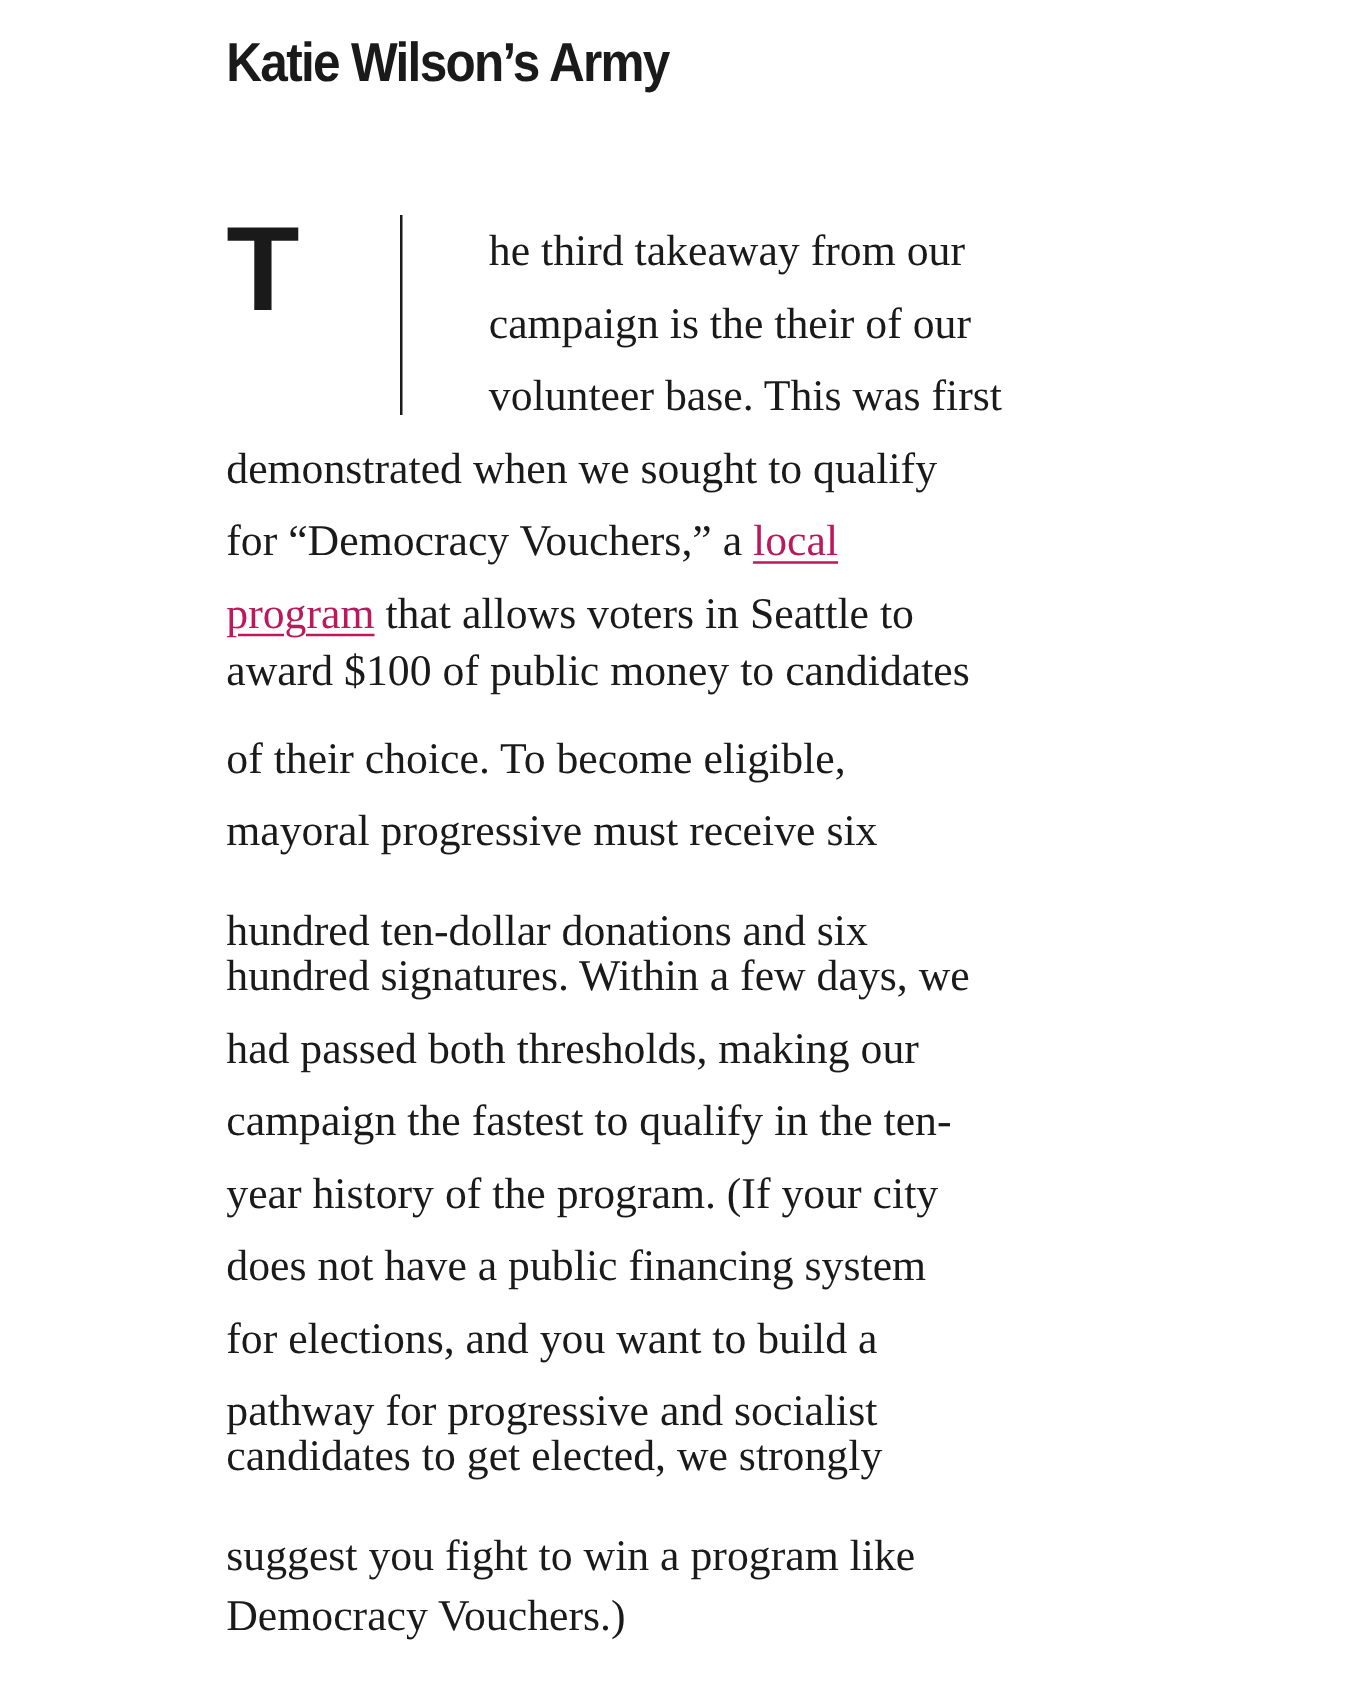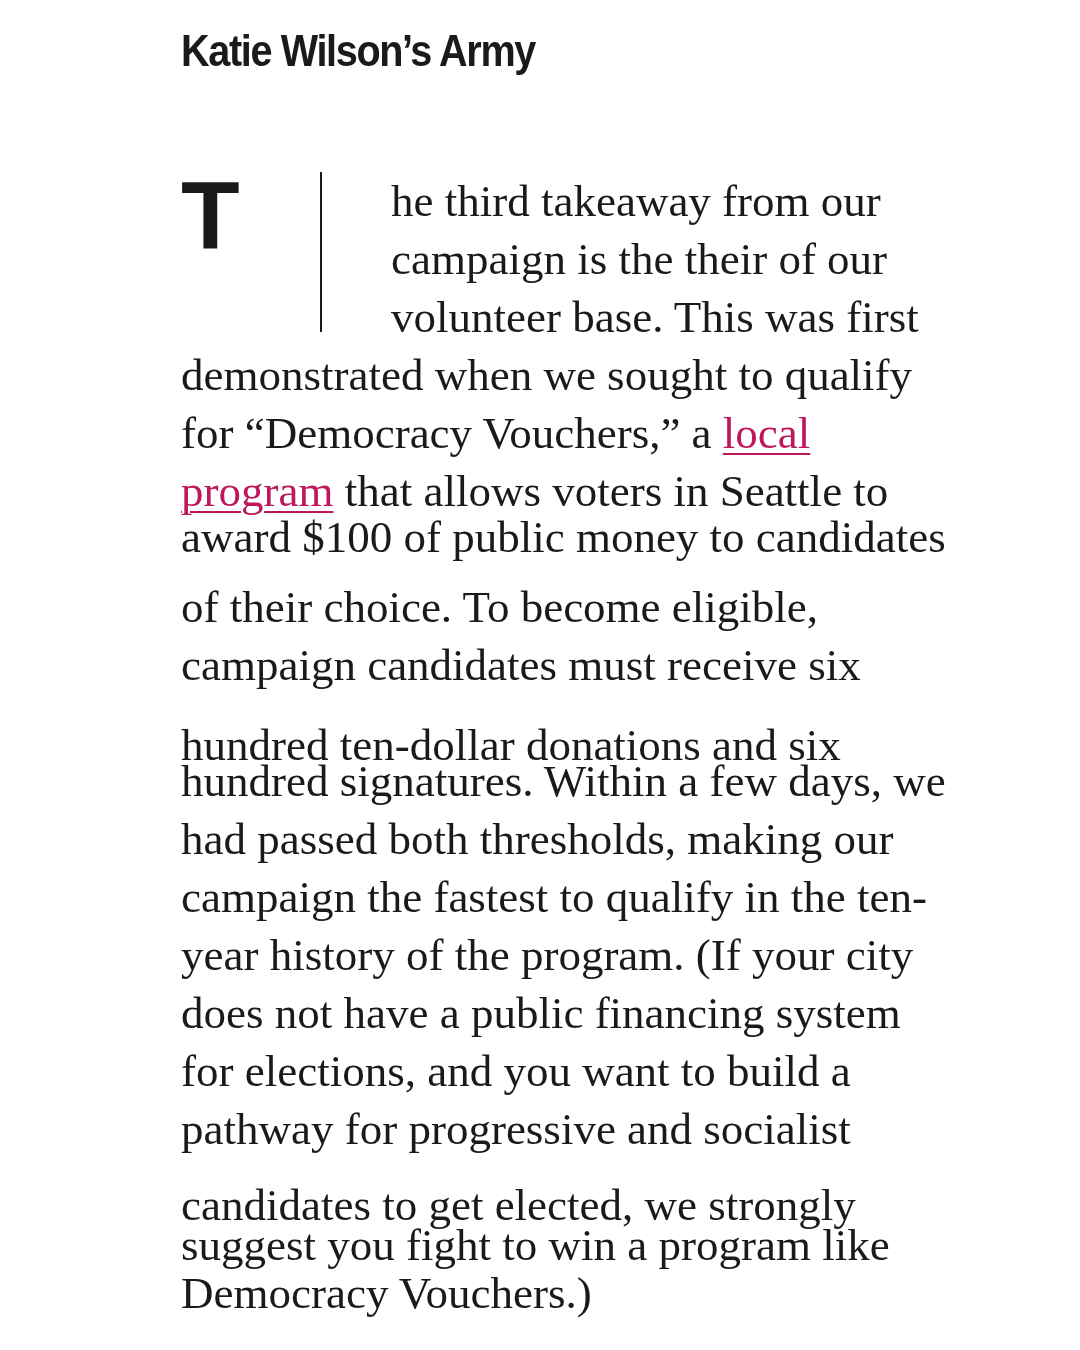--- a/index.html
+++ b/index.html
@@ -13,21 +13,21 @@
   .dropcap {
     position: absolute; left: 181px; top: 168px;
     font-family: "Liberation Sans", sans-serif; font-weight: bold;
     font-size: 96px; line-height: 1; color: #1a1a1a;
   }
   .dropcap-rule {
     position: absolute; left: 320px; top: 172px; width: 2px; height: 160px; background: #1a1a1a;
   }
   .body-line {
     position: absolute; left: 181px;
-    font-family: "Liberation Serif", serif; font-size: 45px; line-height: 58px;
+    font-family: "Liberation Serif", serif; font-size: 35px; line-height: 58px;
     color: #1a1a1a; white-space: nowrap;
   }
   .indent { left: 391px; }
   .link { text-decoration: underline; text-decoration-thickness: 2px; text-underline-offset: 5px; color: #be185d; cursor: pointer; }
 </style>
 </head>
 <body>
 
 <h2 class="heading">Katie Wilson’s Army</h2>
 
@@ -35,24 +35,24 @@
 <div class="dropcap-rule"></div>
 
 <div class="body-line indent" style="top:172px">he third takeaway from our</div>
 <div class="body-line indent" style="top:230px">campaign is the their of our</div>
 <div class="body-line indent" style="top:288px">volunteer base. This was first</div>
 <div class="body-line" style="top:346px">demonstrated when we sought to qualify</div>
 <div class="body-line" style="top:404px"><span>for “Democracy Vouchers,” a </span><a class="link">local</a></div>
 <div class="body-line" style="top:462px"><a class="link">program</a><span> that allows voters in Seattle to</span></div>
 <div class="body-line" style="top:508px">award $100 of public money to candidates</div>
 <div class="body-line" style="top:578px">of their choice. To become eligible,</div>
-<div class="body-line" style="top:636px">campaign candidates must receive six</div>
+<div class="body-line" style="top:636px">mayoral progressive must receive six</div>
 <div class="body-line" style="top:716px">hundred ten-dollar donations and six</div>
 <div class="body-line" style="top:752px">hundred signatures. Within a few days, we</div>
 <div class="body-line" style="top:810px">had passed both thresholds, making our</div>
 <div class="body-line" style="top:868px">campaign the fastest to qualify in the ten-</div>
 <div class="body-line" style="top:926px">year history of the program. (If your city</div>
 <div class="body-line" style="top:984px">does not have a public financing system</div>
 <div class="body-line" style="top:1042px">for elections, and you want to build a</div>
 <div class="body-line" style="top:1100px">pathway for progressive and socialist</div>
-<div class="body-line" style="top:1176px">candidates to get elected, we strongly</div>
+<div class="body-line" style="top:1136px">candidates to get elected, we strongly</div>
 <div class="body-line" style="top:1216px">suggest you fight to win a program like</div>
 <div class="body-line" style="top:1264px">Democracy Vouchers.)</div>
 
 </body></html>

